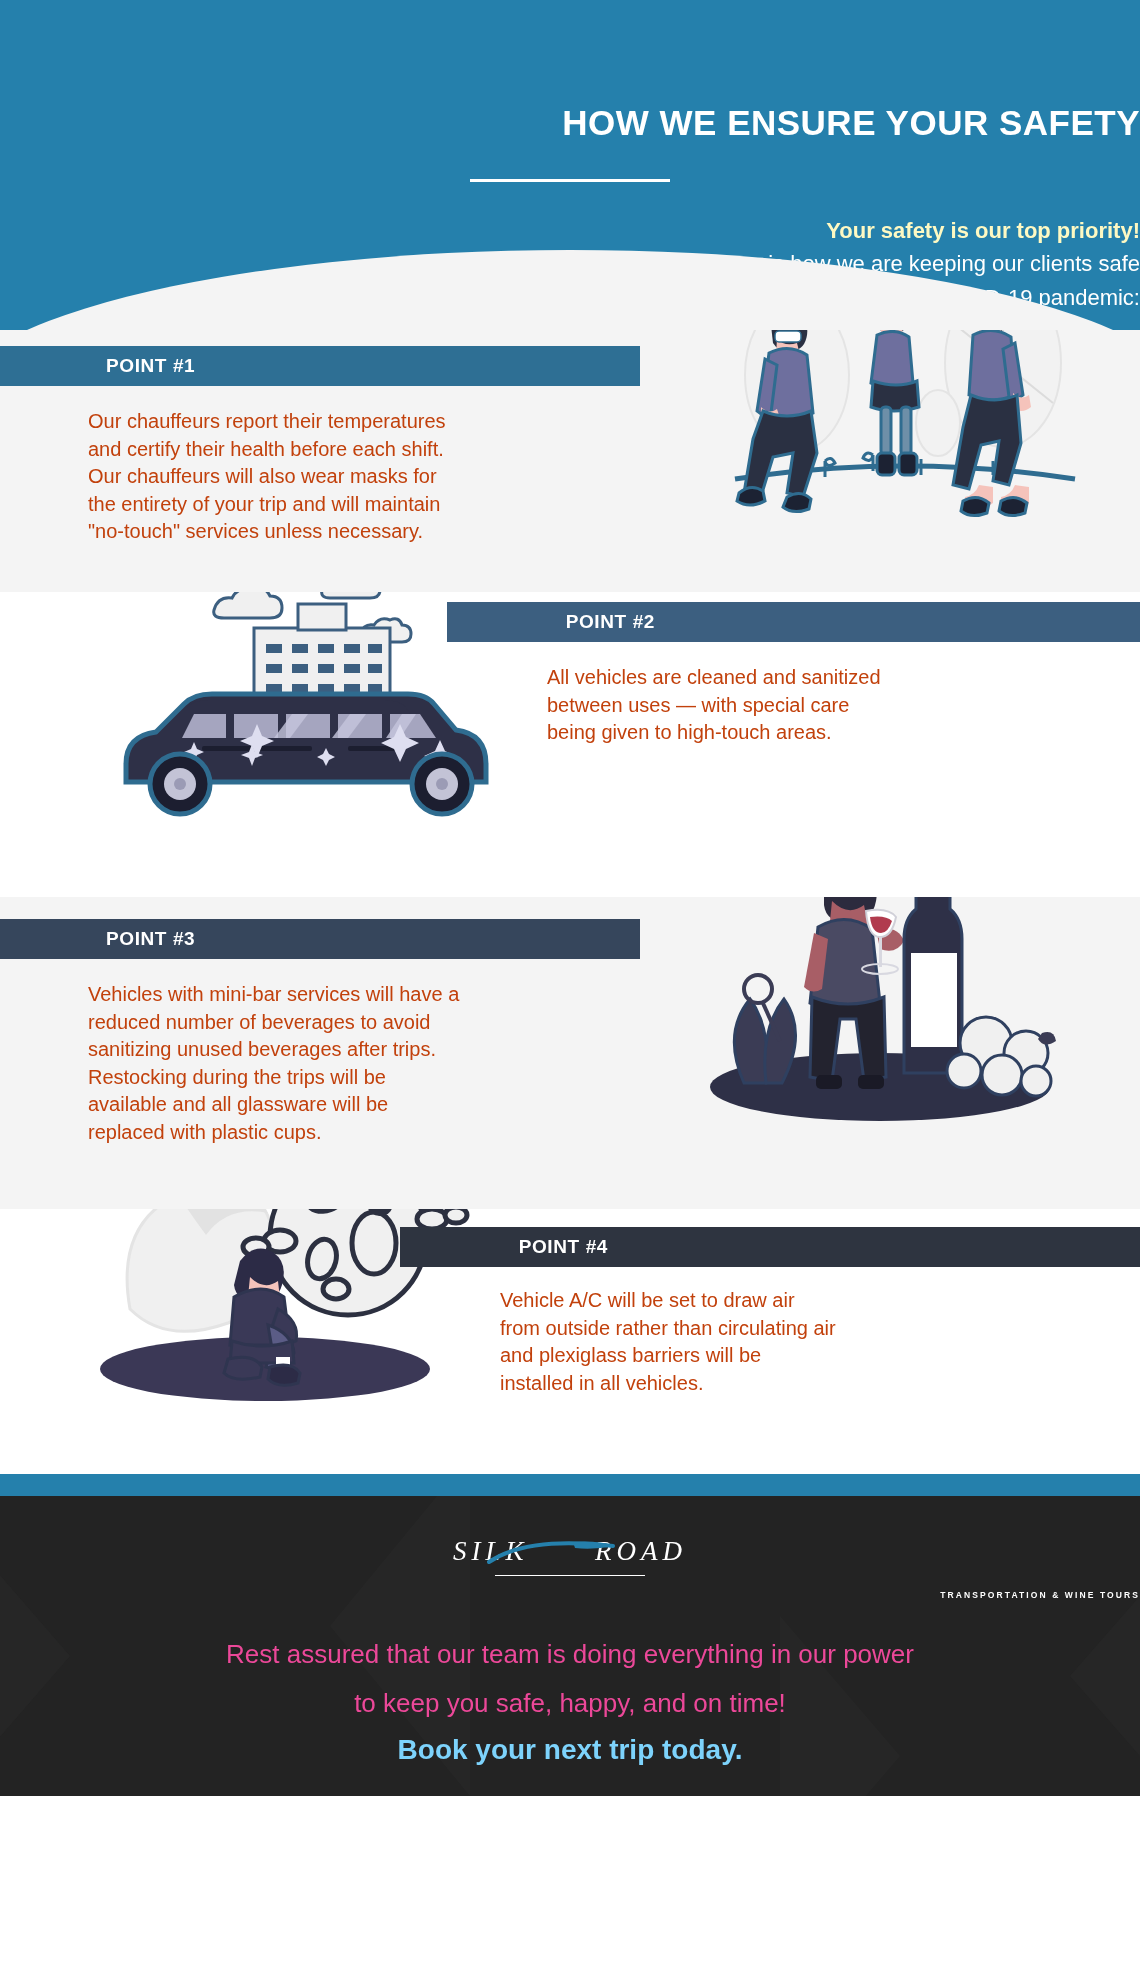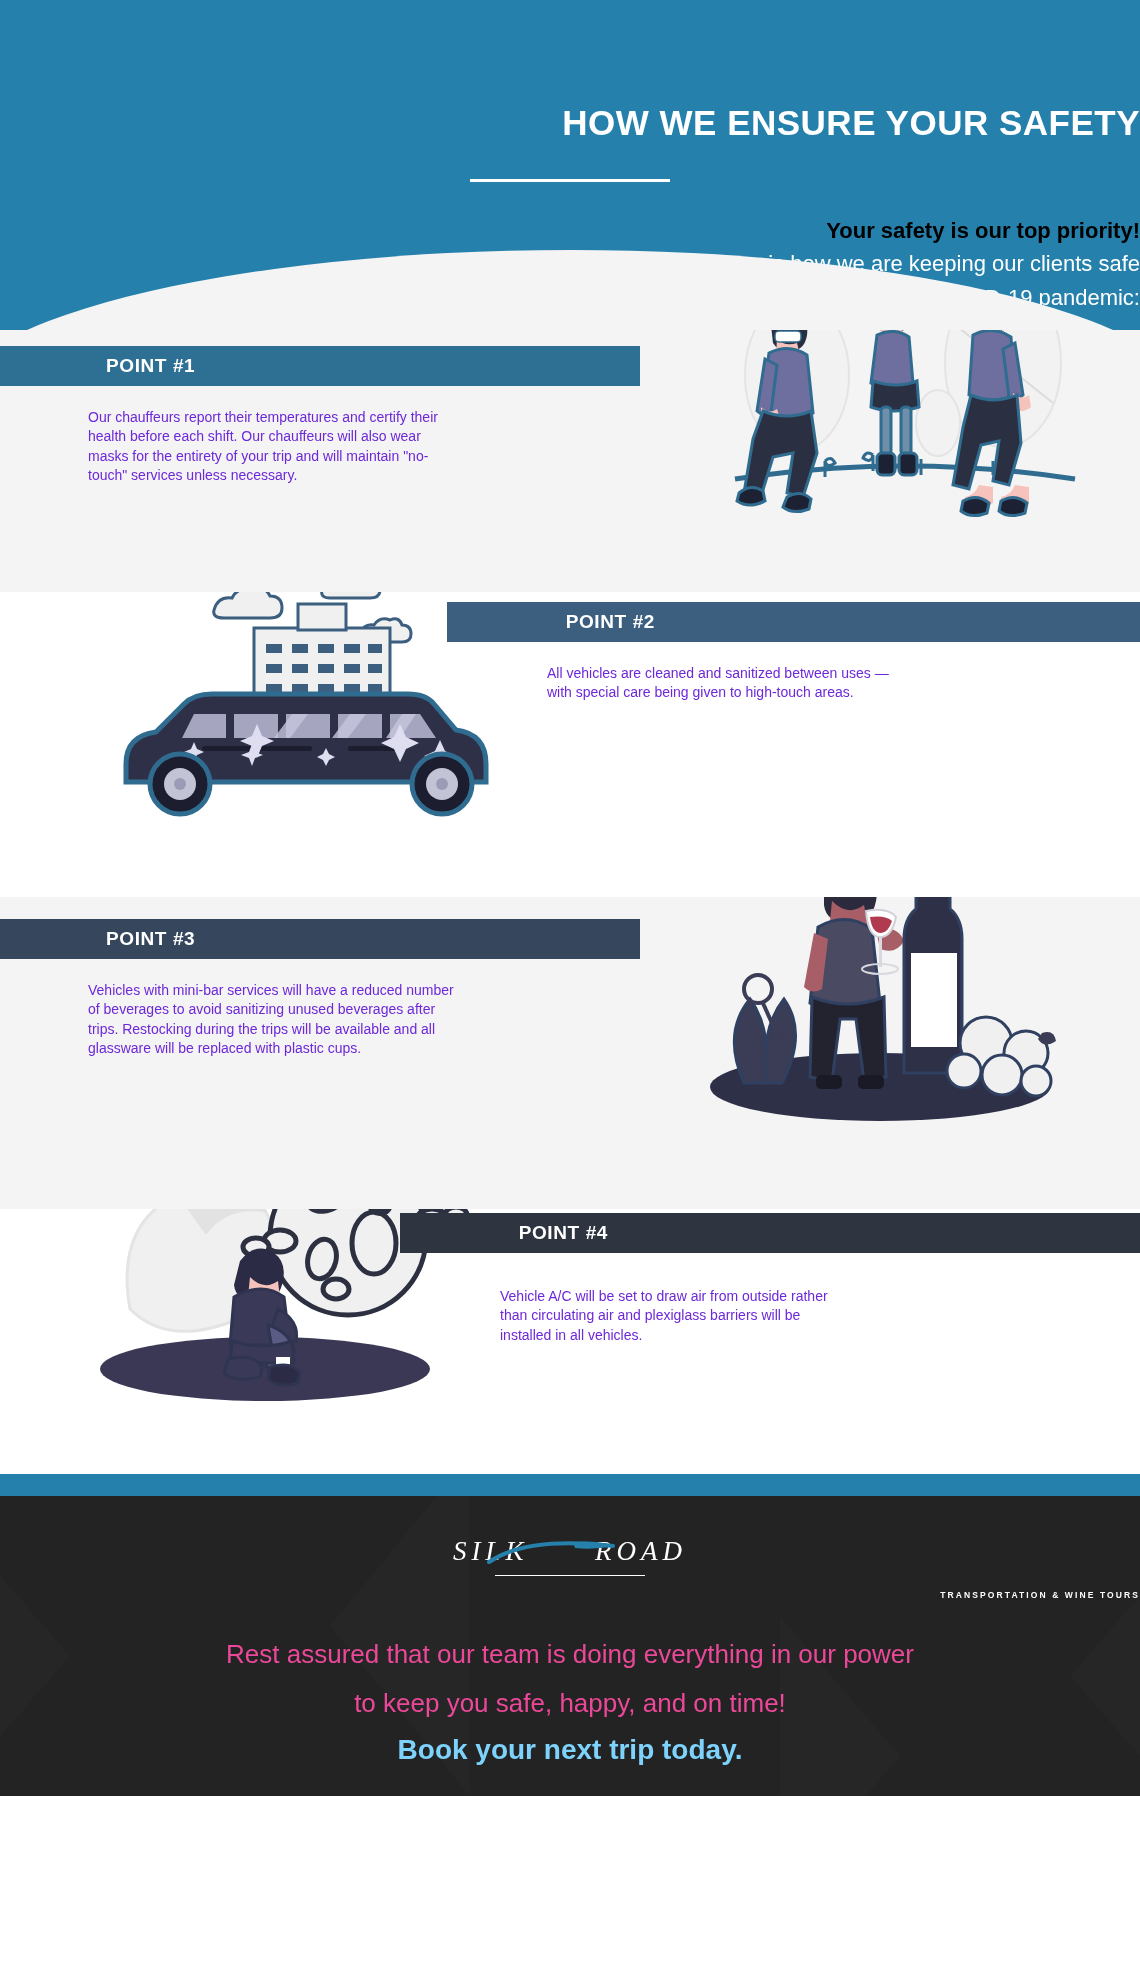--- a/index.html
+++ b/index.html
@@ -25,21 +25,21 @@
     font-size:35px;
     font-weight:bold;
     letter-spacing:0.5px;
     padding-top:103px;
   }
   .header-rule {
     width:200px; height:3px; background:#ffffff;
     margin:36px auto 0;
   }
   .header-sub-bold {
-    color:#000000; font-size:22px; font-weight:bold;
+    color:#fef9c3; font-size:22px; font-weight:bold;
     margin-top:36px;
     padding-left:29px;
   }
   .header-sub {
     color:#ffffff; font-size:22px; font-weight:normal;
     line-height:1.28; margin-top:6px;
   }
   .header-curve {
     position:absolute; left:-5%; bottom:-80px;
     width:110%; height:160px;
@@ -62,25 +62,25 @@
     color:#ffffff; font-size:19px; font-weight:bold;
     letter-spacing:0.6px;
   }
   .bar-left  { left:0; padding-left:106px; }
   .bar-right { right:0; padding-right:0; justify-content:flex-end; }
   .bar-right .bar-label { padding-right:532px; }
 
   .bar1 { background:#2e6f94; width:640px; top:16px; }
   .bar2 { background:#3c5f80; width:740px; top:10px; }
   .bar3 { background:#36465c; width:640px; top:22px; }
-  .bar4 { background:#2e3440; width:740px; top:4px; }
+  .bar4 { background:#2e3440; width:740px; top:18px; }
 
   .body-text {
     position:absolute;
-    font-size:14px; line-height:1.38; color:#6d28d9;
+    font-size:20px; line-height:1.38; color:#c2410c;
   }
   .txt1 { left:88px; top:78px;  width:360px; }
   .txt2 { left:500px; top:72px; width:350px; }
   .txt3 { left:88px; top:84px;  width:380px; }
   .txt4 { left:500px; top:78px; width:340px; }
 
   
   .illus { position:absolute; }
   .il1 { right:55px; top:-65px; }
   .il2 { left:55px;  top:-90px; }

